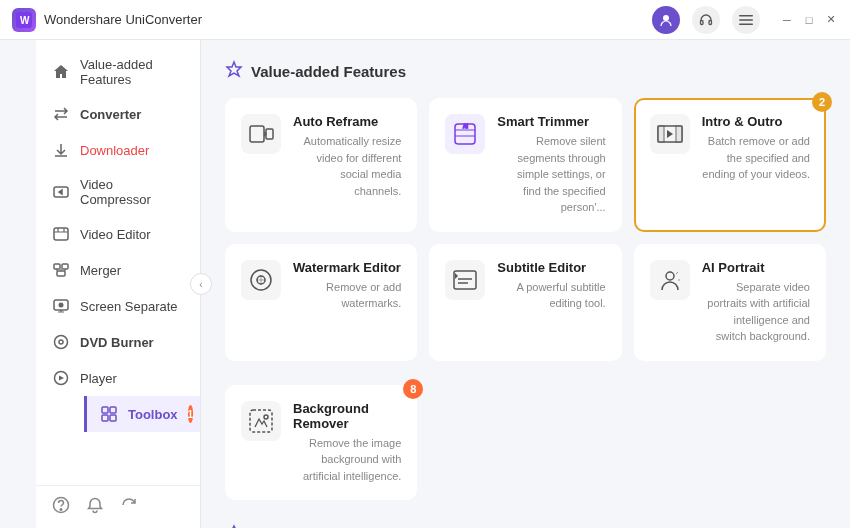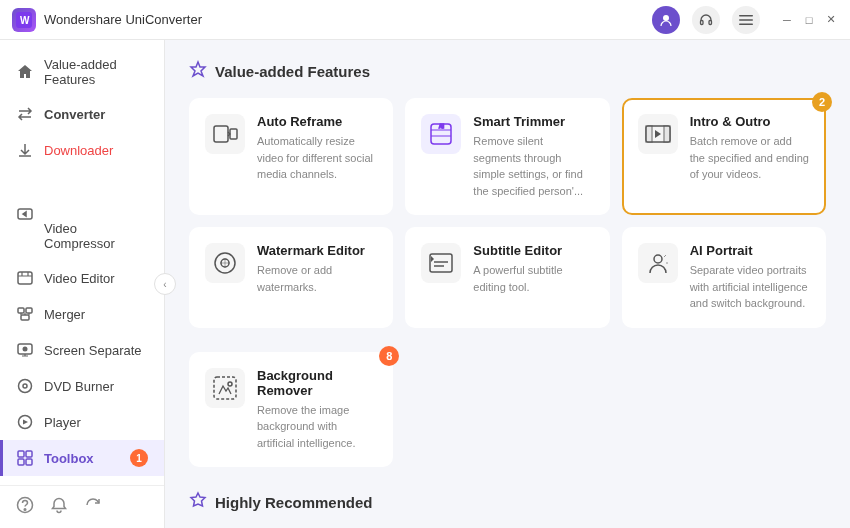--- a/index.html
+++ b/index.html
@@ -79,20 +79,21 @@
       font-size: 11px;
       color: #666;
       cursor: pointer;
     }
 
     
     .main-layout {
       display: flex;
       flex: 1;
       overflow: hidden;
+      padding-left: 36px;
     }
 
     
     .sidebar {
       width: 165px;
       background: #fff;
       border-right: 1px solid #e8e8e8;
       display: flex;
       flex-direction: column;
       flex-shrink: 0;
@@ -219,20 +220,21 @@
     .feature-card-title {
       font-size: 13px;
       font-weight: 700;
       color: #222;
       margin-bottom: 4px;
     }
     .feature-card-desc {
       font-size: 11px;
       color: #888;
       line-height: 1.5;
+      text-align: right;
     }
 
     .num-badge {
       position: absolute;
       top: -8px;
       right: -8px;
       width: 20px;
       height: 20px;
       background: #ff6b35;
       color: white;
@@ -323,21 +325,21 @@
         <span style="font-size:13px;color:#ef4444;">Downloader</span>
       </div>
 
       <div class="sidebar-item">
         <div class="sidebar-item-icon">
           <svg width="16" height="16" viewBox="0 0 16 16" fill="none" stroke="#666" stroke-width="1.5">
             <rect x="1" y="3" width="14" height="10" rx="2"></rect>
             <path d="M6 8l3-2v4l-3-2z" fill="#666"></path>
           </svg>
         </div>
-        <span style="font-size:13px;color:#444;margin-top:44px;">Video Compressor</span>
+        <span style="font-size:13px;color:#444;">Video Compressor</span>
       </div>
 
       <div class="sidebar-item">
         <div class="sidebar-item-icon">
           <svg width="16" height="16" viewBox="0 0 16 16" fill="none" stroke="#666" stroke-width="1.5">
             <rect x="1" y="2" width="14" height="12" rx="2"></rect>
             <path d="M1 6h14M5 2v4M11 2v4" stroke-width="1.2"></path>
           </svg>
         </div>
         <span style="font-size:13px;color:#444;text-align:center;">Video Editor</span>
@@ -366,34 +368,34 @@
         <span style="font-size:13px;color:#444;">Screen Separate</span>
       </div>
 
       <div class="sidebar-item">
         <div class="sidebar-item-icon">
           <svg width="16" height="16" viewBox="0 0 16 16" fill="none" stroke="#666" stroke-width="1.5">
             <circle cx="8" cy="8" r="6.5"></circle>
             <circle cx="8" cy="8" r="2"></circle>
           </svg>
         </div>
-        <span style="font-size:13px;color:#444;">DVD Burner</span>
+        <span style="font-size:13px;color:#444;font-weight:bold;">DVD Burner</span>
       </div>
 
       <div class="sidebar-item">
         <div class="sidebar-item-icon">
           <svg width="16" height="16" viewBox="0 0 16 16" fill="none" stroke="#666" stroke-width="1.5">
             <circle cx="8" cy="8" r="6.5"></circle>
             <path d="M6 5.5l5 2.5-5 2.5V5.5z" fill="#666" stroke="none"></path>
           </svg>
         </div>
         <span style="font-size:13px;color:#444;">Player</span>
       </div>
 
-      <div class="sidebar-item active" style="border-left:3px solid #6c4fcc;background:#f0eeff;">
+      <div class="sidebar-item active" style="border-left:3px solid #6c4fcc;background:#f0eeff;margin-left:48px;">
         <div class="sidebar-item-icon">
           <svg width="16" height="16" viewBox="0 0 16 16" fill="none" stroke="#6c4fcc" stroke-width="1.5">
             <rect x="1" y="1" width="6" height="6" rx="1"></rect>
             <rect x="9" y="1" width="6" height="6" rx="1"></rect>
             <rect x="1" y="9" width="6" height="6" rx="1"></rect>
             <rect x="9" y="9" width="6" height="6" rx="1"></rect>
           </svg>
         </div>
         <span style="font-size:13px;color:#6c4fcc;font-weight:600;">Toolbox</span>
         <span style="margin-left:auto;background:#ff6b35;color:white;border-radius:50%;width:18px;height:18px;display:flex;align-items:center;justify-content:center;font-size:10px;font-weight:bold;">1</span>

